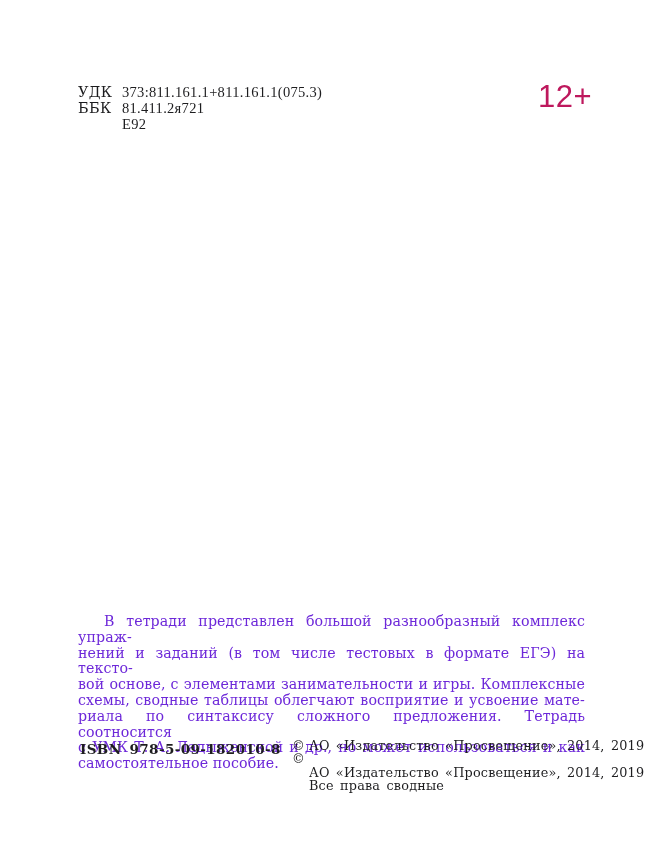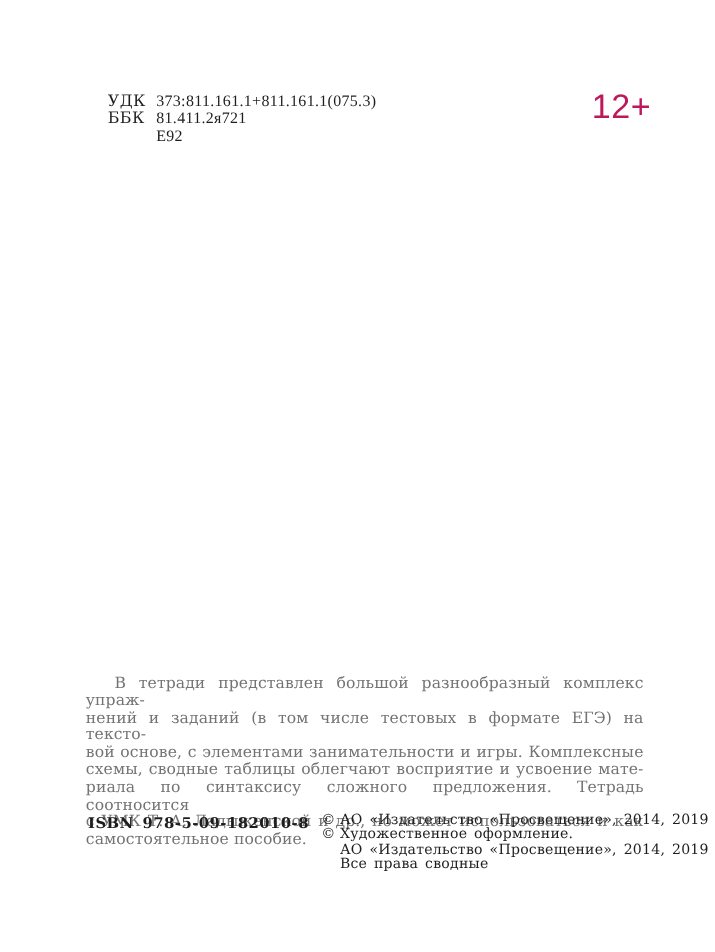--- a/index.html
+++ b/index.html
@@ -20,21 +20,21 @@
   
   .bib-block {
     position: absolute;
     left: 78px;
     top: 84px;
     font-size: 14.5px;
     line-height: 16px;
     letter-spacing: 0.3px;
   }
   .bib-row { display: flex; }
-  .bib-label { width: 44px; flex: 0 0 44px; margin-left: 20px; }
+  .bib-label { width: 44px; flex: 0 0 44px; }
   .bib-value { white-space: nowrap; font-family: Liberation Serif, serif; }
 
   
   .age-badge {
     position: absolute;
     top: 81px;
     right: 58px;
     font-family: "Liberation Sans", sans-serif;
     font-size: 31px;
     line-height: 1;
@@ -44,21 +44,21 @@
 
   
   .annotation {
     position: absolute;
     left: 78px;
     top: 614px;
     width: 507px;
     font-size: 14.2px;
     line-height: 15.8px;
     letter-spacing: 0.1px;
-    color: #737373;
+    color: #6d28d9;
   }
   .ann-line {
     text-align: justify;
     text-align-last: justify;
     white-space: normal;
   }
   .ann-line.first { text-indent: 26px; }
   .ann-line.last { text-align-last: left; }
 
   
@@ -120,21 +120,20 @@
 
   <div class="isbn">ISBN 978-5-09-182010-8</div>
 
   <div class="copyright">
       <div class="cp-row">
         <span class="cp-bullet">©</span>
         <span>АО «Издательство «Просвещение», 2014, 2019</span>
       </div>
       <div class="cp-row">
         <span class="cp-bullet">©</span>
-        <span>Художественное оформление.</span>
       </div>
       <div class="cp-row">
         <span class="cp-bullet"></span>
         <span>АО «Издательство «Просвещение», 2014, 2019</span>
       </div>
       <div class="cp-row">
         <span class="cp-bullet"></span>
         <span>Все права сводные</span>
       </div>
     </div>

